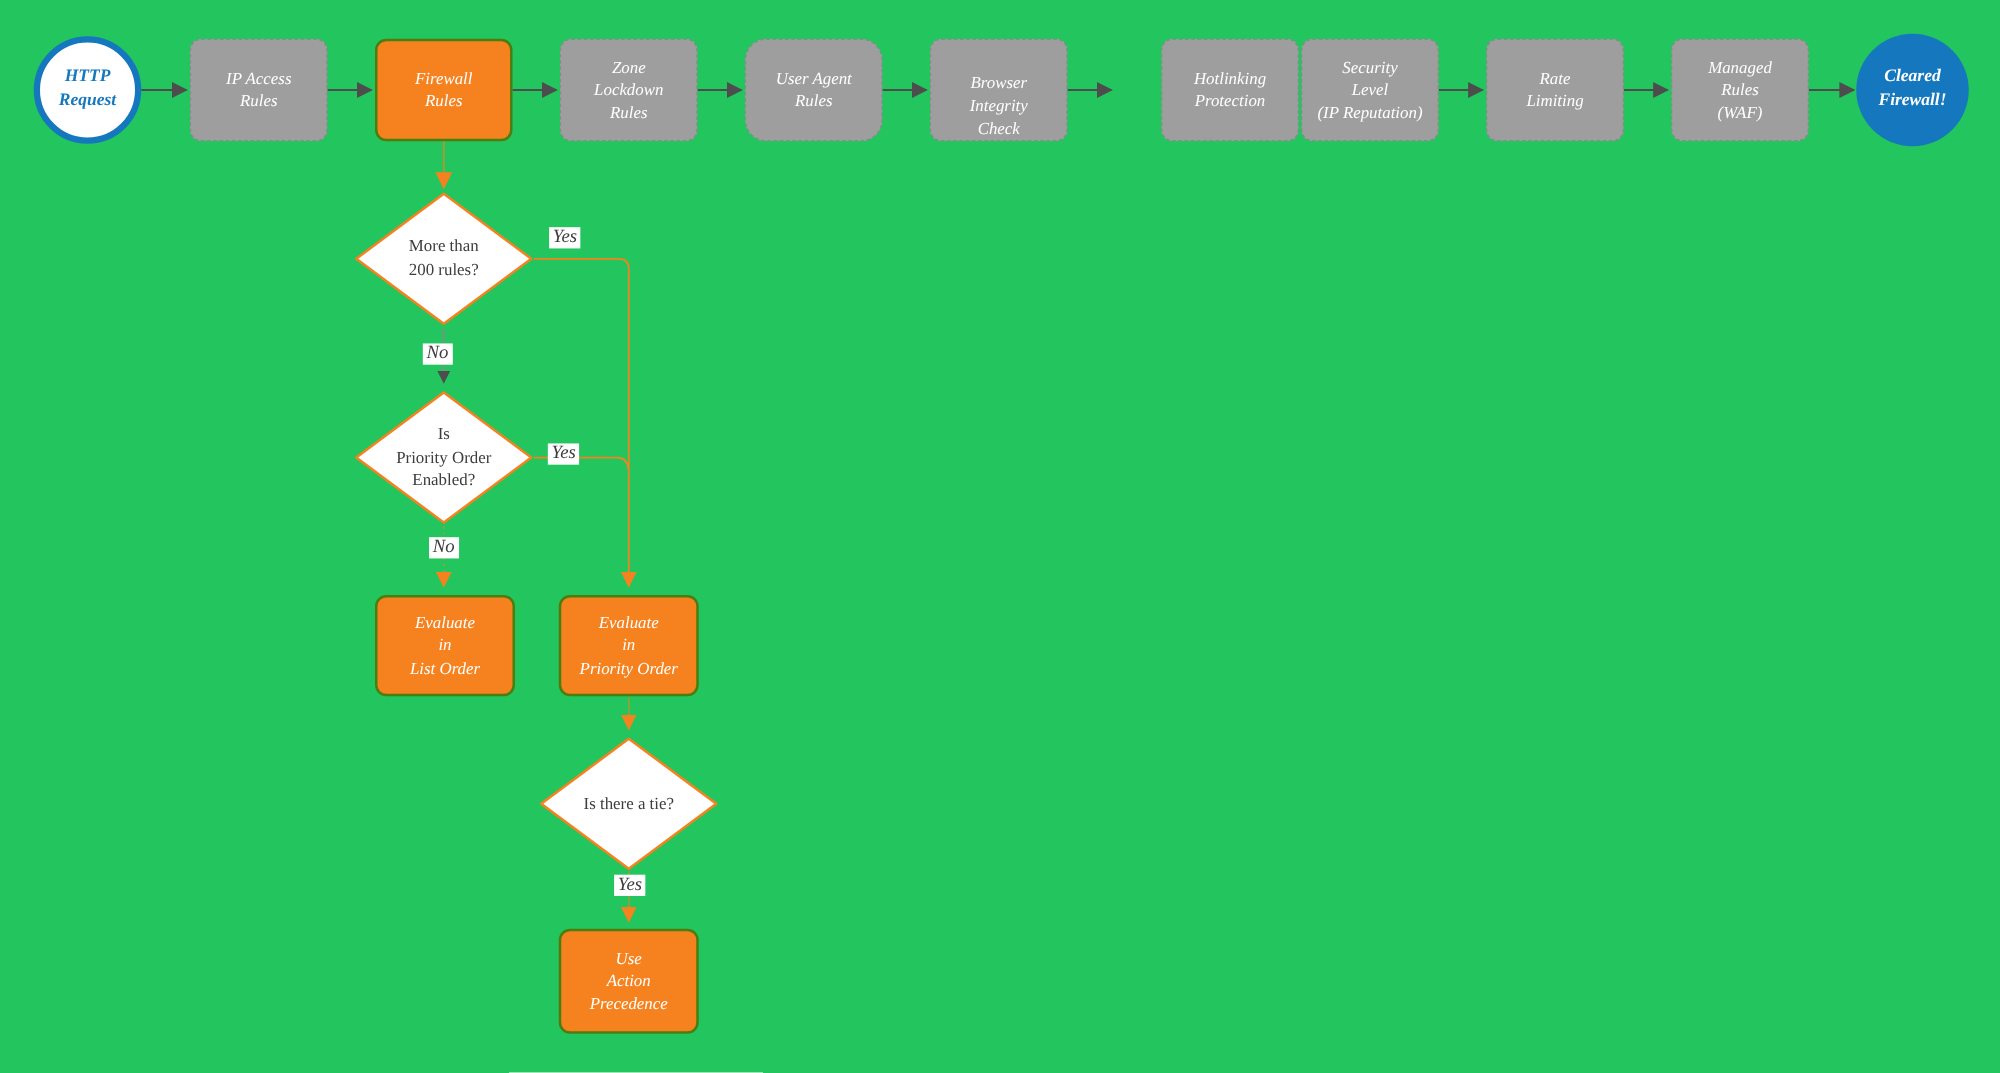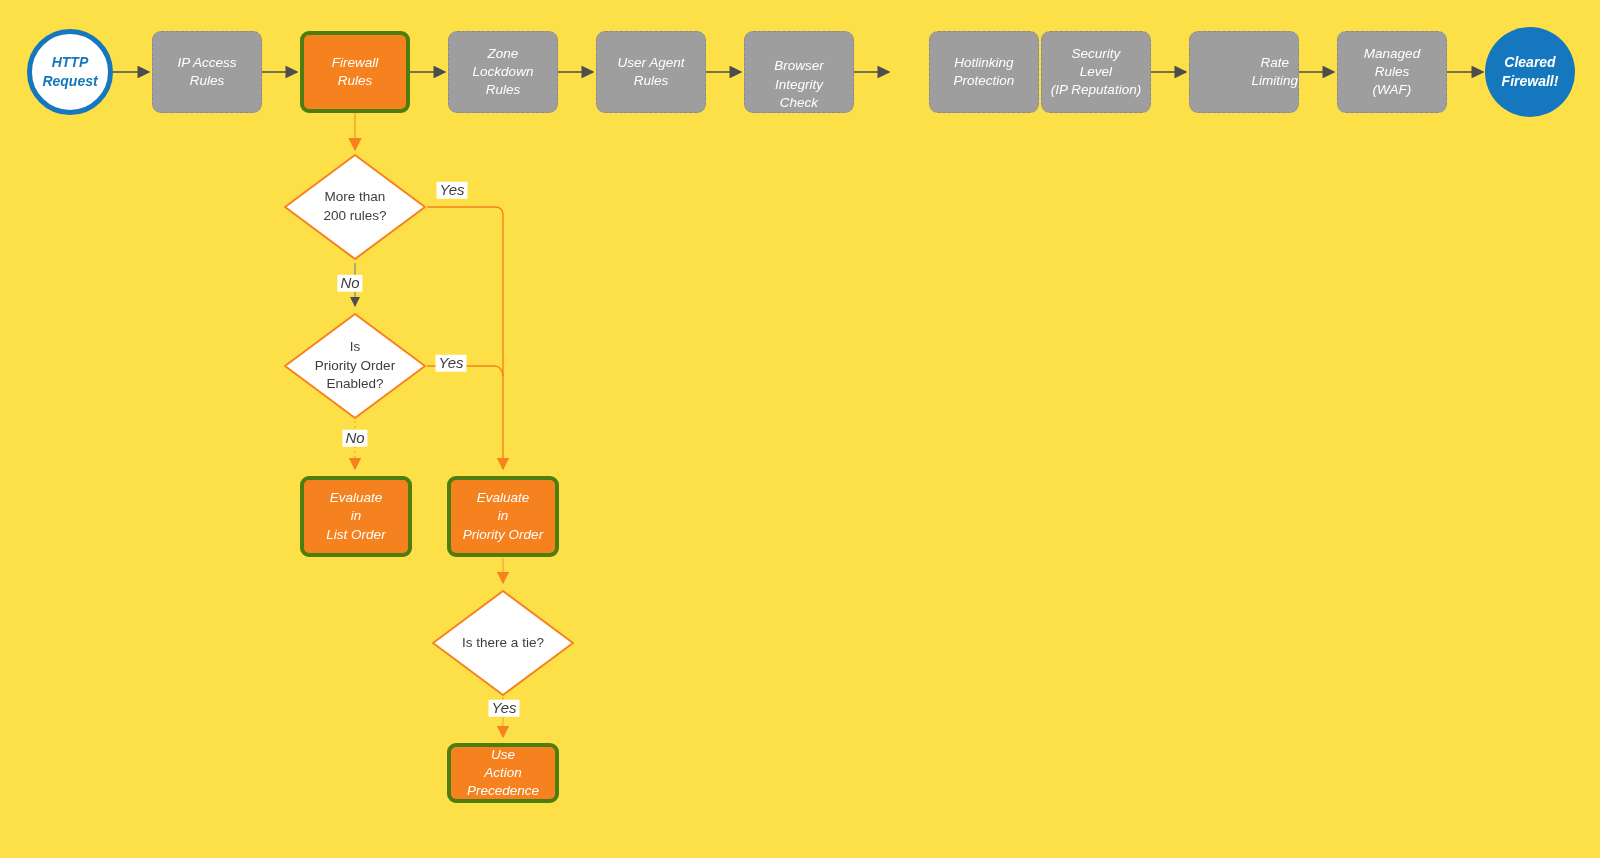--- a/index.html
+++ b/index.html
@@ -1,32 +1,32 @@
 <!DOCTYPE html>
 <html><head>
 <meta charset="utf-8">
 <style>
   html,body{margin:0;padding:0;background:#ffffff;}
   .canvas{
     position:relative;
     width:1600px;height:858px;
-    background:#fde047;
-    font-family:Liberation Sans, sans-serif;
+    background:#22c55e;
+    font-family:Liberation Serif, serif;
     overflow:hidden;
   }
   svg.connectors{position:absolute;left:0;top:0;width:1600px;height:858px;}
   .node{position:absolute;display:flex;align-items:center;justify-content:center;text-align:center;box-sizing:border-box;}
   .node .lbl{white-space:pre-line;font-style:italic;line-height:1.35;}
   
   .box{
     width:110px;height:82px;border-radius:9px;
     background:#9e9e9e;border:1px dashed #8a8a8a;
     color:#ffffff;font-size:13.5px;
   }
-  .box.orange{background:#f6821f;border:4px solid #4d7c0f;}
+  .box.orange{background:#f6821f;border:2px solid #4d7c0f;}
   
   .circle{border-radius:50%;font-weight:bold;font-size:14px;}
   .circle.start{width:86px;height:86px;background:#ffffff;border:5px solid #1577bd;color:#1577bd;}
   .circle.end{width:90px;height:90px;background:#1577bd;border:0;color:#ffffff;}
   
   .diamond{width:144px;height:108px;}
   .diamond svg{position:absolute;left:0;top:0;width:100%;height:100%;}
   .diamond .lbl{position:relative;font-style:normal;color:#3d3d3d;font-size:13.5px;line-height:1.4;}
   
   .edge-label{
@@ -89,39 +89,39 @@
   </div>
   <div class="node box orange" style="left:300px;top:31px;">
     <span class="lbl">Firewall
 Rules</span>
   </div>
   <div class="node box" style="left:448px;top:31px;">
     <span class="lbl">Zone
 Lockdown
 Rules</span>
   </div>
-  <div class="node box" style="left:596px;top:31px;">
+  <div class="node box" style="left:596px;top:31px;border-radius:17px;">
     <span class="lbl">User Agent
 Rules</span>
   </div>
   <div class="node box" style="left:744px;top:31px;align-items:flex-end;">
     <span class="lbl">Browser
 Integrity
 Check</span>
   </div>
   <div class="node box" style="left:892px;top:31px;margin-left:37px;">
     <span class="lbl">Hotlinking
 Protection</span>
   </div>
   <div class="node box" style="left:1041px;top:31px;justify-content:center;">
     <span class="lbl">Security
 Level
 (IP Reputation)</span>
   </div>
-  <div class="node box" style="left:1189px;top:31px;justify-content:flex-end;">
+  <div class="node box" style="left:1189px;top:31px;">
     <span class="lbl">Rate
 Limiting</span>
   </div>
   <div class="node box" style="left:1337px;top:31px;">
     <span class="lbl">Managed
 Rules
 (WAF)</span>
   </div>
 
   <div class="node circle end" style="left:1485px;top:27px;">
@@ -156,21 +156,21 @@
   <div class="node box orange" style="left:300px;top:476px;width:112px;height:81px;">
     <span class="lbl">Evaluate
 in
 List Order</span>
   </div>
   <div class="node box orange" style="left:447px;top:476px;width:112px;height:81px;">
     <span class="lbl">Evaluate
 in
 Priority Order</span>
   </div>
-  <div class="node box orange" style="left:447px;top:743px;width:112px;height:60px;">
+  <div class="node box orange" style="left:447px;top:743px;width:112px;height:84px;">
     <span class="lbl">Use
 Action
 Precedence</span>
   </div>
 
   <span class="edge-label" style="left:452px;top:190px;">Yes</span>
   <span class="edge-label" style="left:350px;top:283px;">No</span>
   <span class="edge-label" style="left:451px;top:363px;">Yes</span>
   <span class="edge-label" style="left:355px;top:438px;">No</span>
   <span class="edge-label" style="left:504px;top:708px;">Yes</span>

